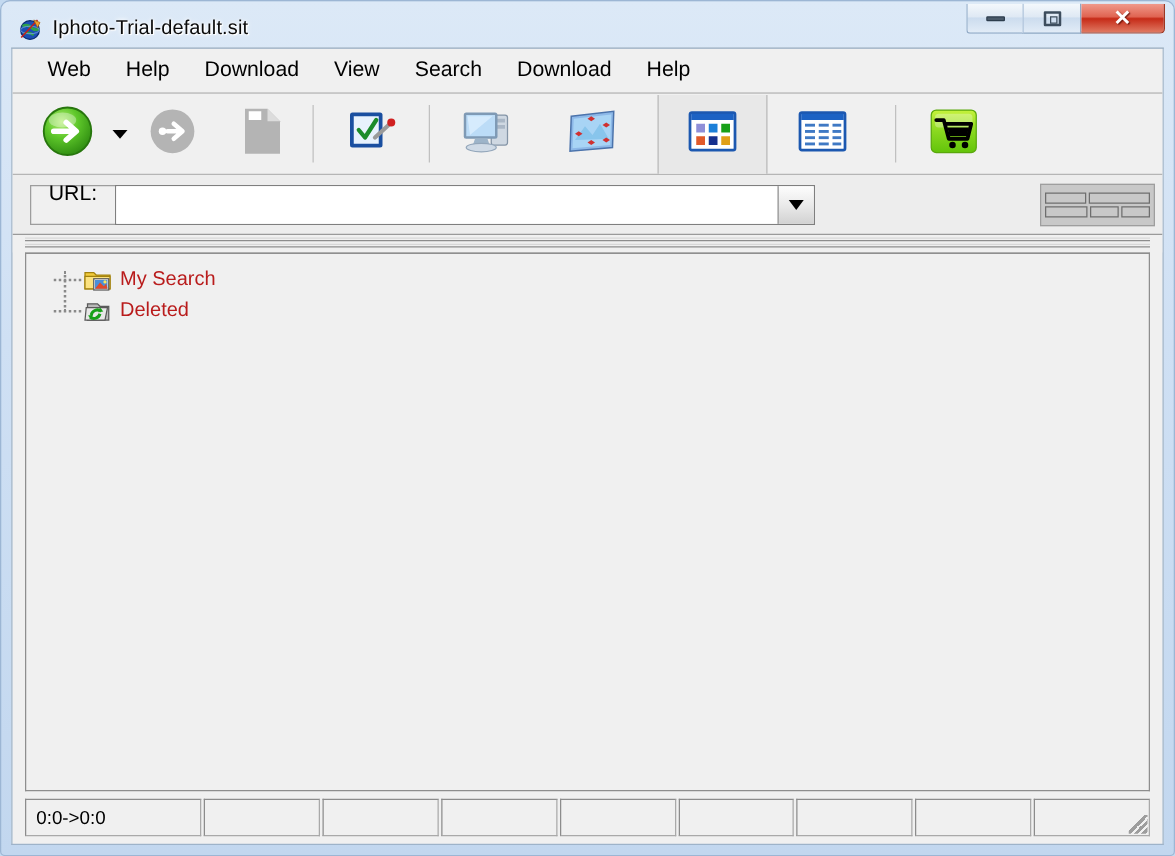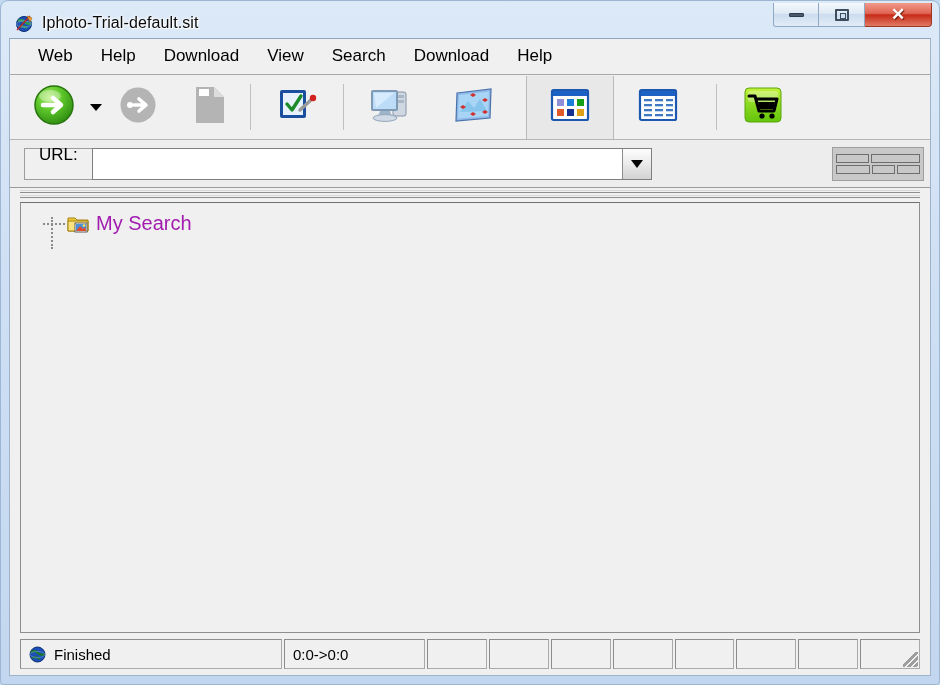--- a/index.html
+++ b/index.html
@@ -248,22 +248,22 @@
     margin-right: 2px;
     flex: 0 0 auto;
   }
   .tree-icon {
     width: 22px; height: 20px;
     position: relative;
     flex: 0 0 auto;
     margin-right: 7px;
   }
   .tree-label {
-    font-size: 20px;
-    color: #a21caf;
+    font-size: 16px;
+    color: #b91c1c;
     white-space: nowrap;
   }
   #tree-vline {
     position: absolute;
     left: 30px; top: 14px;
     width: 1px; height: 32px;
     border-left: 2px dotted #8a8a8a;
   }
 
   
@@ -537,34 +537,37 @@
             <path d="M1 7 H21 V17 H1 Z" fill="#fbe27f" stroke="#a3820c" stroke-width="1"></path>
             <rect x="8" y="9" width="12" height="9" fill="#ffffff" stroke="#5a5a5a" stroke-width="1"></rect>
             <rect x="9" y="10" width="10" height="7" fill="#4a8fd8"></rect>
             <path d="M9 17 L13 12 L16 15 L18 13 L19 17 Z" fill="#e04a2a"></path>
             <circle cx="17" cy="11.5" r="1.3" fill="#ffe85a"></circle>
           </svg>
         </span>
         <span class="tree-label">My Search</span>
       </div>
 
+      <div class="tree-row">
+        <span class="dotline"></span>
+        <span class="tree-icon">
+          <svg width="22" height="20" viewBox="0 0 22 20">
+            <path d="M3 4 H11 L13 6 H20 V17 H3 Z" fill="#b9b9b9" stroke="#5a5a5a" stroke-width="1"></path>
+            <path d="M2 7 H19 L17 17 H1 Z" fill="#e8e8e8" stroke="#5a5a5a" stroke-width="1"></path>
+            <path d="M6 13 a5 5 0 0 1 8 -3" stroke="#17a018" stroke-width="2.4" fill="none"></path>
+            <path d="M13 7 l2.6 3.2 -4 .6 Z" fill="#17a018"></path>
+            <path d="M13 12 a5 5 0 0 1 -8 2.6" stroke="#17a018" stroke-width="2.4" fill="none"></path>
+            <path d="M6 16.6 l-2.6 -3.2 4 -.6 Z" fill="#17a018"></path>
+          </svg>
+        </span>
+        <span class="tree-label">Deleted</span>
+      </div>
     </div>
 
     <div id="statusbar">
-      <div class="status-pane" id="pane-status">
-        <span class="globe-icon">
-          <svg width="17" height="17" viewBox="0 0 17 17">
-            <circle cx="8.5" cy="8.5" r="7.5" fill="#1b4fb5" stroke="#0b2d70" stroke-width="1"></circle>
-            <path d="M2 6 Q6 4 9 7 Q12 10 15.6 8" stroke="#1f7a2a" stroke-width="2.2" fill="none"></path>
-            <path d="M3 12 Q7 10 11 13" stroke="#1f7a2a" stroke-width="1.8" fill="none"></path>
-            <ellipse cx="8.5" cy="8.5" rx="7.5" ry="3" fill="none" stroke="#6f9de0" stroke-width=".6"></ellipse>
-          </svg>
-        </span>
-        <span>Finished</span>
-      </div>
       <div class="status-pane" id="pane-progress">0:0-&gt;0:0</div>
       <div class="status-pane pane-small"></div>
       <div class="status-pane pane-small"></div>
       <div class="status-pane pane-small"></div>
       <div class="status-pane pane-small"></div>
       <div class="status-pane pane-small"></div>
       <div class="status-pane pane-small"></div>
       <div class="status-pane pane-small"></div>
       <div class="status-pane pane-small" id="pane-last">
         <span id="resize-grip"></span>

